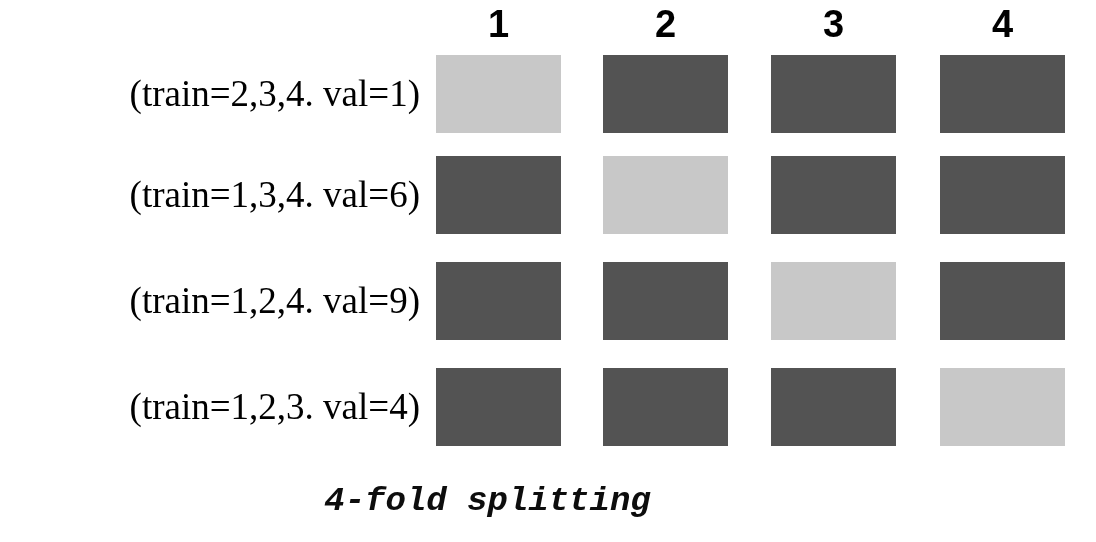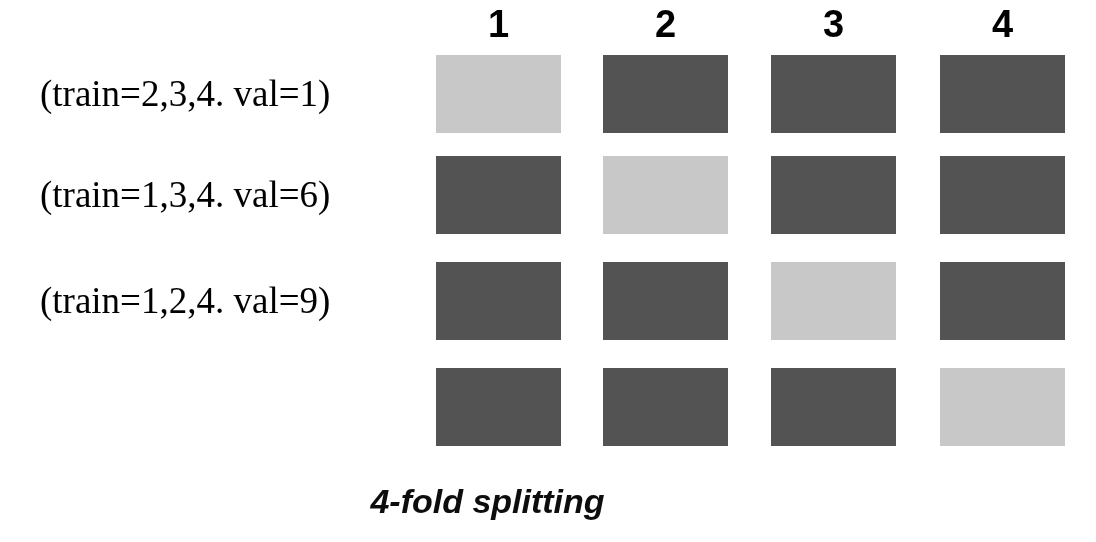--- a/index.html
+++ b/index.html
@@ -37,21 +37,21 @@
     letter-spacing: 0px;
   }
 
   
   .row-label {
     position: absolute;
     left: 40px;
     width: 380px;
     height: 78px;
     line-height: 78px;
-    text-align: left;
+    text-align: right;
     font-family: "Liberation Serif", serif;
     font-weight: normal;
     font-size: 37px;
     color: #000000;
     white-space: nowrap;
   }
 
   
   .fold-block {
     position: absolute;
@@ -61,21 +61,21 @@
   .fold-train { background: #535353; }
   .fold-val   { background: #c8c8c8; }
 
   
   #caption {
     position: absolute;
     left: 0px;
     top: 482px;
     width: 1007px;
     text-align: center;
-    font-family: Liberation Sans, sans-serif;
+    font-family: Liberation Mono, monospace;
     font-style: italic;
     font-weight: bold;
     font-size: 34px;
     color: #0d0d0d;
     letter-spacing: 0px;
   }
   
   #caption .cap-inner {
     display: inline-block;
     transform: translateX(-16px);
@@ -110,20 +110,21 @@
   <div class="fold-block fold-val" style="left:603px; top:156px;"></div>
   <div class="fold-block fold-train" style="left:771px; top:156px;"></div>
   <div class="fold-block fold-train" style="left:940px; top:156px;"></div>
 
   <div class="row-label" style="top:262px;">(train=1,2,4. val=9)</div>
   <div class="fold-block fold-train" style="left:436px; top:262px;"></div>
   <div class="fold-block fold-train" style="left:603px; top:262px;"></div>
   <div class="fold-block fold-val" style="left:771px; top:262px;"></div>
   <div class="fold-block fold-train" style="left:940px; top:262px;"></div>
 
+  <div class="row-label" style="top:368px;">(train=1,2,3. val=4)</div>
   <div class="fold-block fold-train" style="left:436px; top:368px;"></div>
   <div class="fold-block fold-train" style="left:603px; top:368px;"></div>
   <div class="fold-block fold-train" style="left:771px; top:368px;"></div>
   <div class="fold-block fold-val" style="left:940px; top:368px;"></div>
 
   <div id="caption">
     <span class="cap-inner">4-fold splitting</span>
   </div>
 
 </div>

